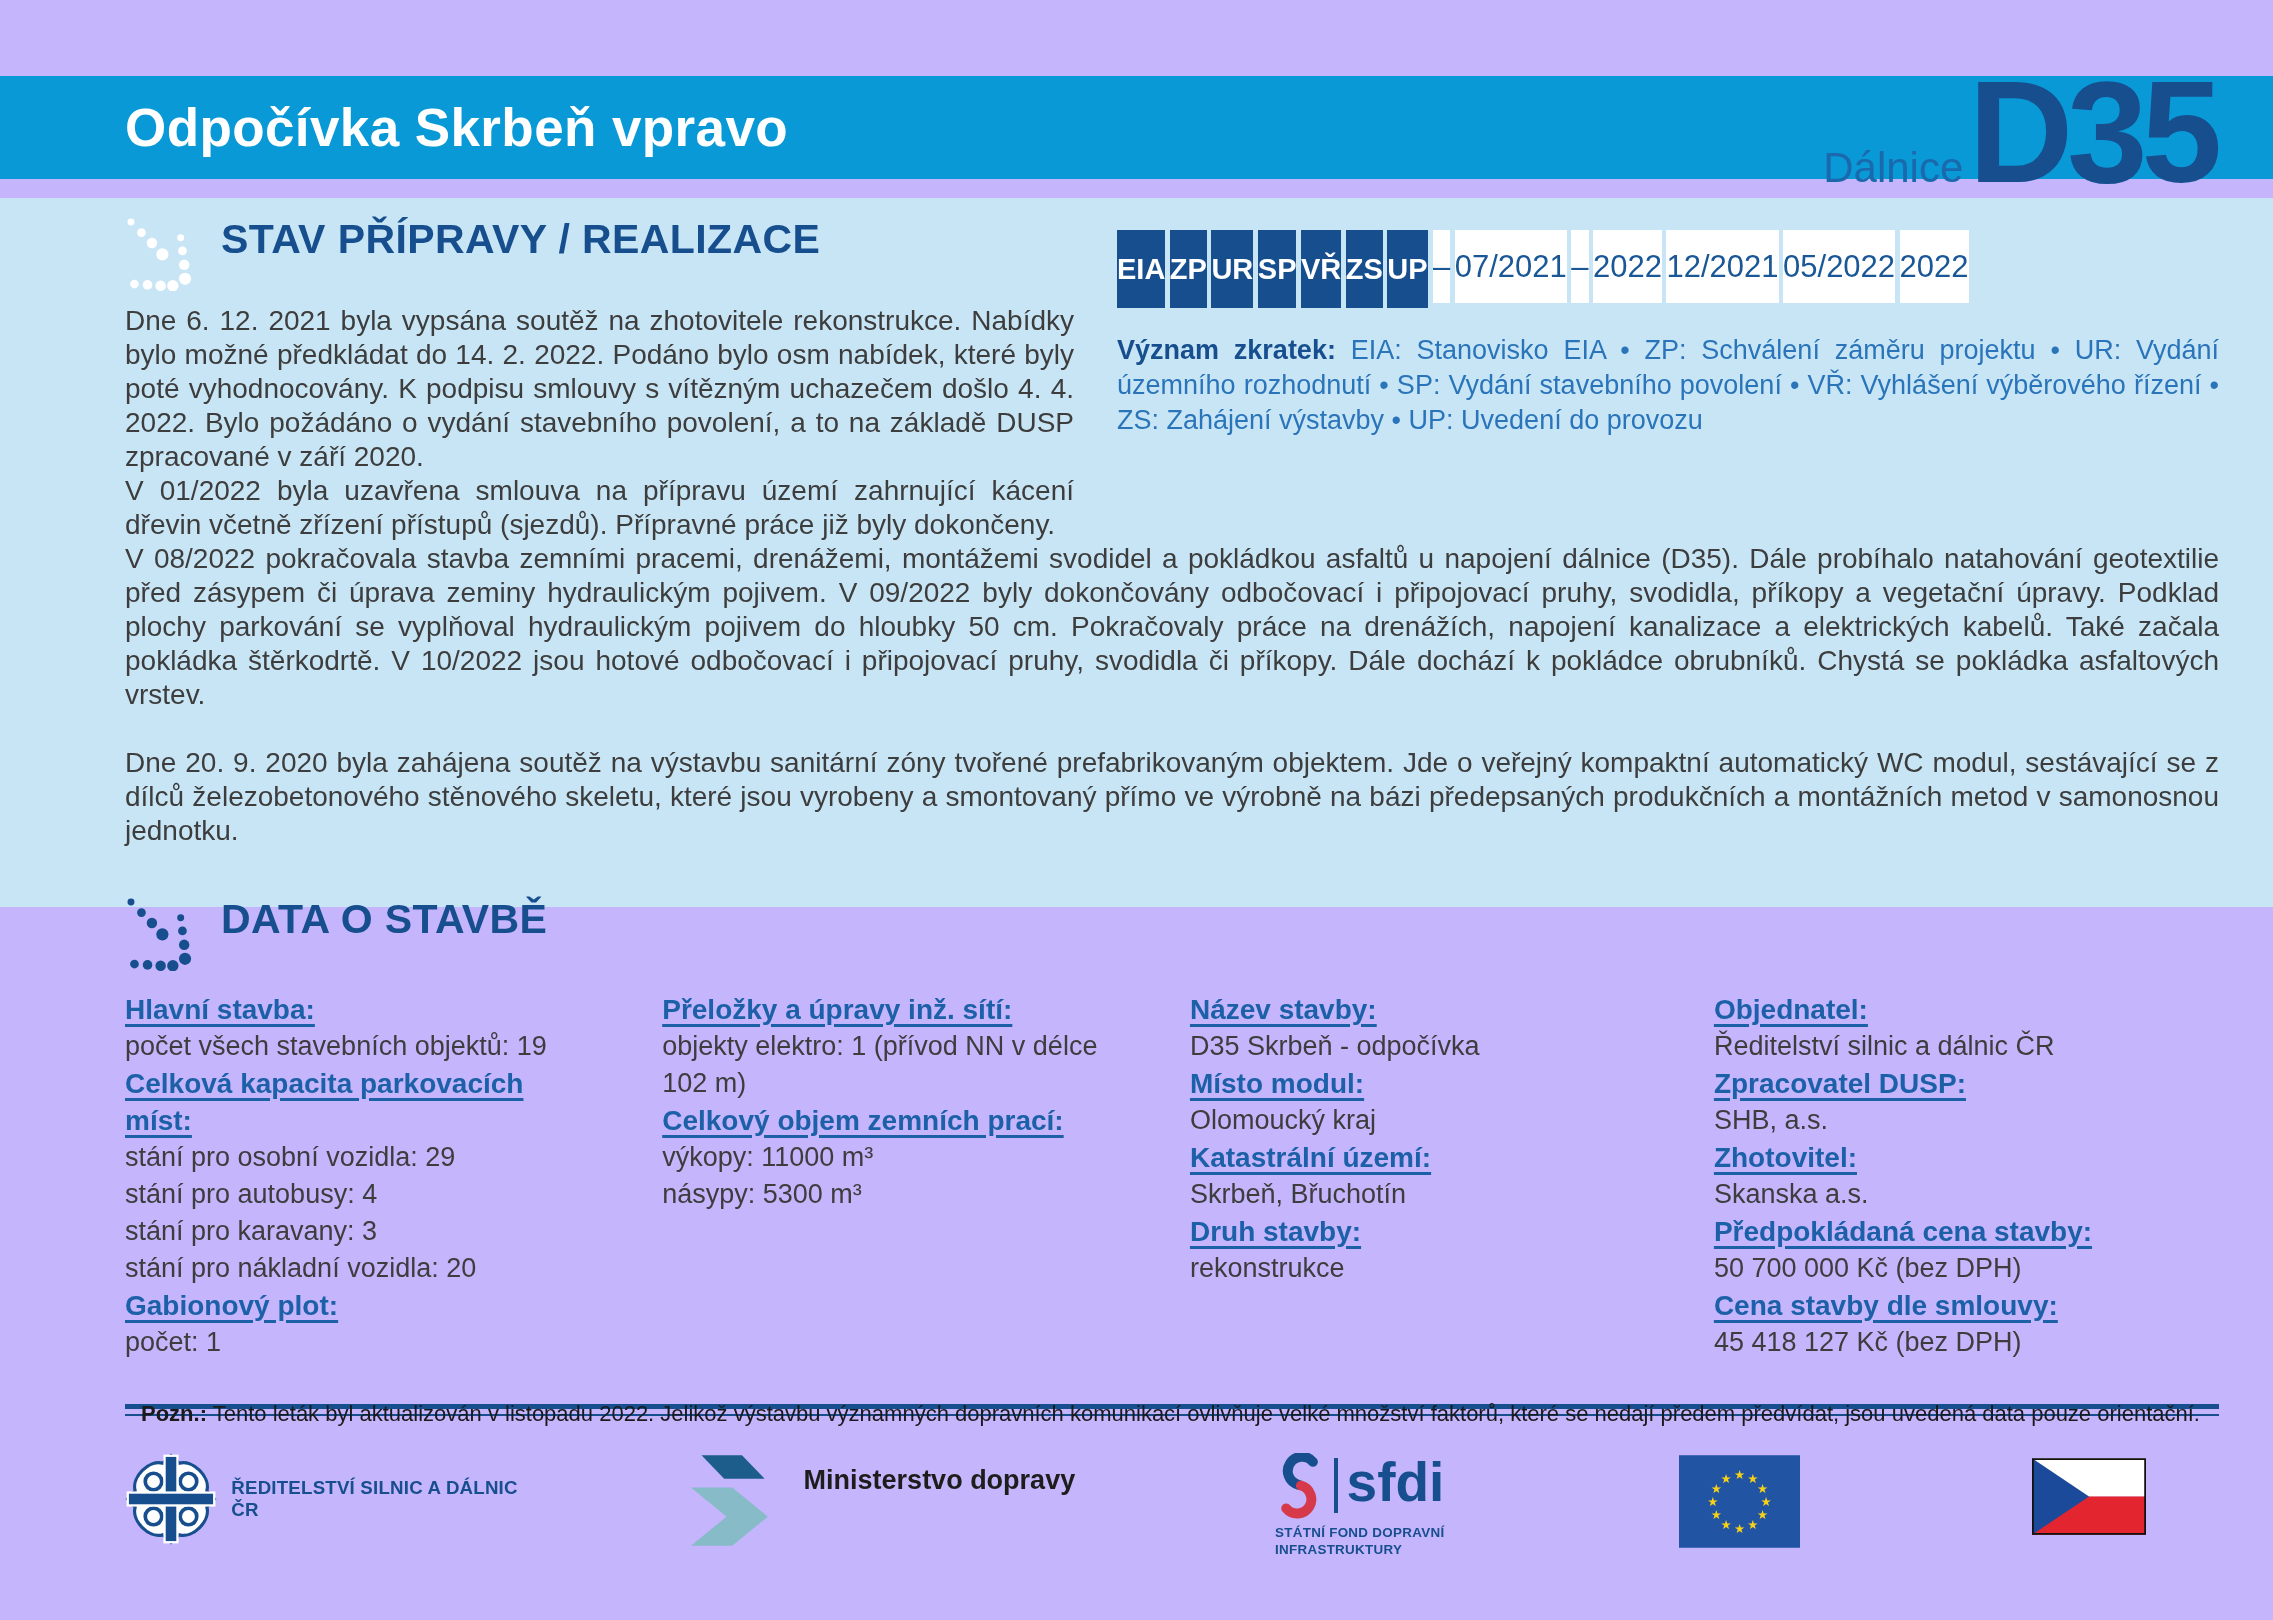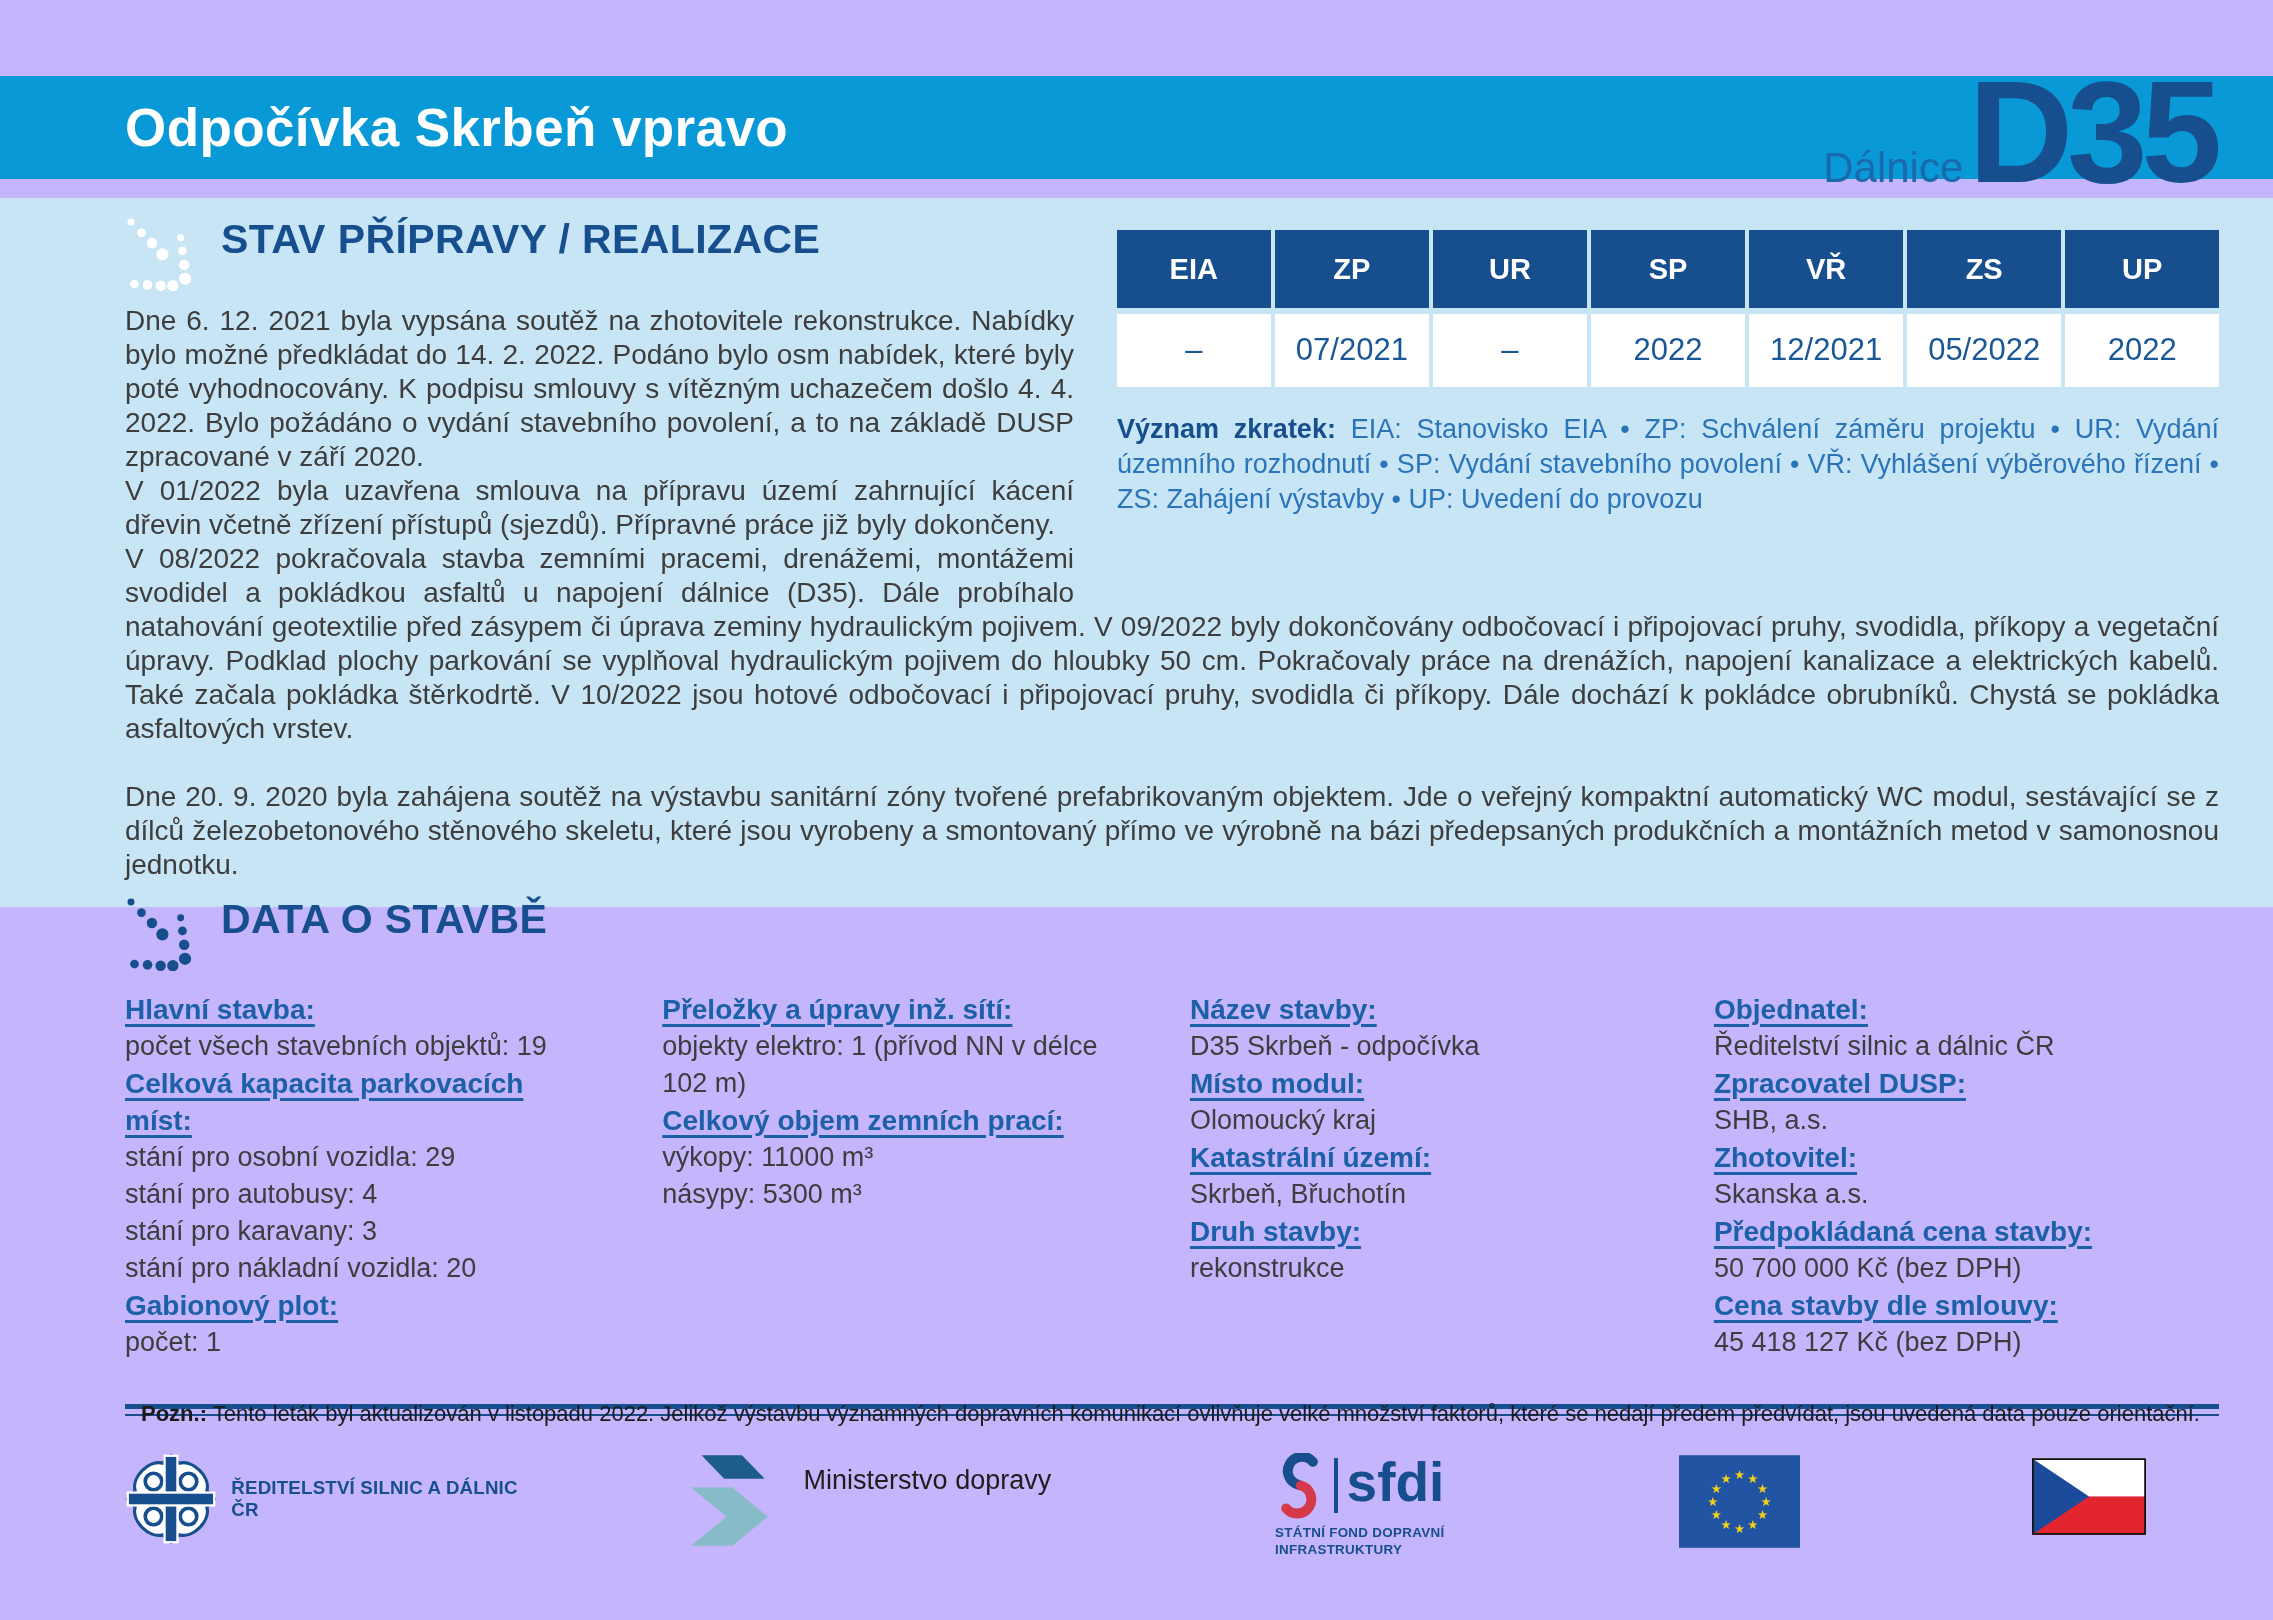--- a/index.html
+++ b/index.html
@@ -12,21 +12,21 @@
   .page-title{margin:0 0 0 125px;font-size:53px;font-weight:bold;color:#ffffff;letter-spacing:0.4px;}
   .road-badge{position:absolute;right:57px;bottom:-12.5px;display:flex;align-items:baseline;}
   .road-label{font-size:42px;color:#1a69ac;margin-right:5.3px;}
   .road-number{font-size:145px;font-weight:bold;color:#164e8e;letter-spacing:-6.2px;line-height:.78;}
 
   
   .panel{position:absolute;top:198px;left:0;width:100%;height:709px;background:#c8e5f5;
          padding:18px 0 0 125px;box-sizing:border-box;overflow:hidden;}
   .float-right{float:right;width:1199px;padding:0 54px 0 43px;box-sizing:border-box;
                margin:14.3px 0 84px 0;}
-  .mtable{display:flex;flex-direction:column;gap:5.3px;}
+  .mtable{display:flex;flex-direction:row;gap:5.3px;}
   .mrow{display:flex;gap:4.5px;}
   .hcell{flex:1;height:78px;background:#164e8e;color:#ffffff;font-weight:bold;font-size:29px;
          display:flex;align-items:center;justify-content:center;}
   .vcell{flex:1;height:73px;background:#ffffff;color:#1a5796;font-size:31px;
          display:flex;align-items:center;justify-content:center;}
   .vyznam{margin:25px 0 0 0;font-size:27px;line-height:35px;color:#2a74ba;text-align:justify;}
   .vyz-b{font-weight:bold;color:#164e8e;}
 
   .sec-head{display:flex;align-items:flex-start;gap:23px;height:75px;margin:0 0 12.5px 0;}
   .sec-head h2{margin:0;font-size:41px;font-weight:bold;color:#164e8e;letter-spacing:0.4px;}
@@ -50,21 +50,21 @@
   .rule{position:absolute;top:1404px;left:125px;right:54px;height:4.5px;
         border-top:5.3px solid #164e8e;border-bottom:2.7px solid #164e8e;}
   .note{position:absolute;top:1384px;left:125px;right:54px;margin:16px;
         font-size:22px;line-height:27px;color:#1a1a1a;}
   .note-b{font-weight:bold;}
 
   .logos{position:absolute;top:1453px;left:125px;right:54px;height:160px;}
   .logo-rsd{position:absolute;left:0;top:0;display:flex;align-items:center;gap:14.3px;}
   .rsd-text{font-size:18.7px;font-weight:bold;color:#164e8e;letter-spacing:0.2px;max-width:294px;}
   .logo-ministry{position:absolute;left:566px;top:1.8px;display:flex;gap:19.6px;}
-  .ministry-text{font-size:27px;font-weight:normal;color:#1d1d1b;margin-top:10.7px;}
+  .ministry-text{font-size:27px;font-weight:bold;color:#1d1d1b;margin-top:10.7px;}
   .logo-sfdi{position:absolute;left:1150px;top:0;}
   .sfdi-row{display:flex;align-items:flex-start;gap:9px;}
   .sfdi-bar{width:3.6px;height:55px;background:#164e8e;margin-top:5.3px;}
   .sfdi-word{font-size:55px;font-weight:bold;color:#164e8e;line-height:59px;}
   .sfdi-small{font-size:13.4px;font-weight:bold;color:#164e8e;line-height:17px;margin-top:4.5px;letter-spacing:0.3px;}
   .logo-eu{position:absolute;left:1554px;top:1.8px;}
   .logo-cz{position:absolute;left:1907px;top:4.5px;}
 </style>
 </head>
 <body>

